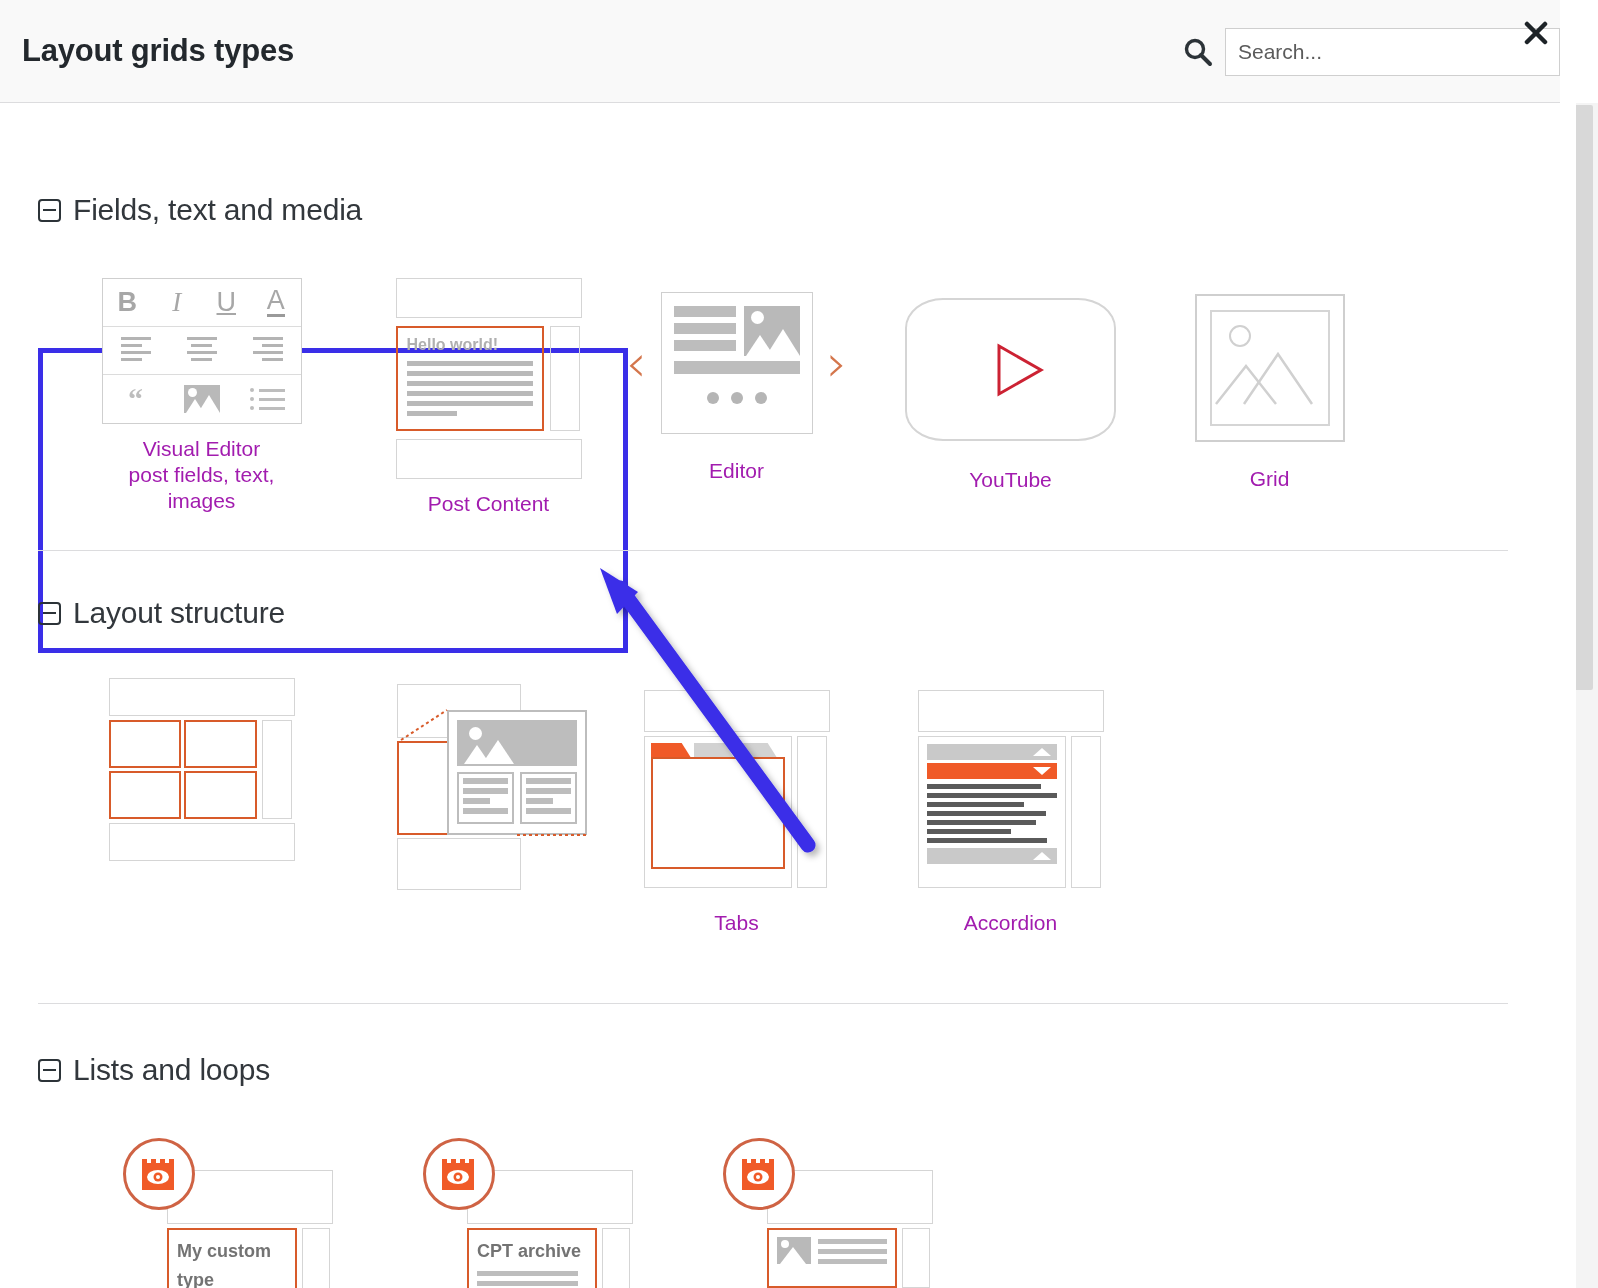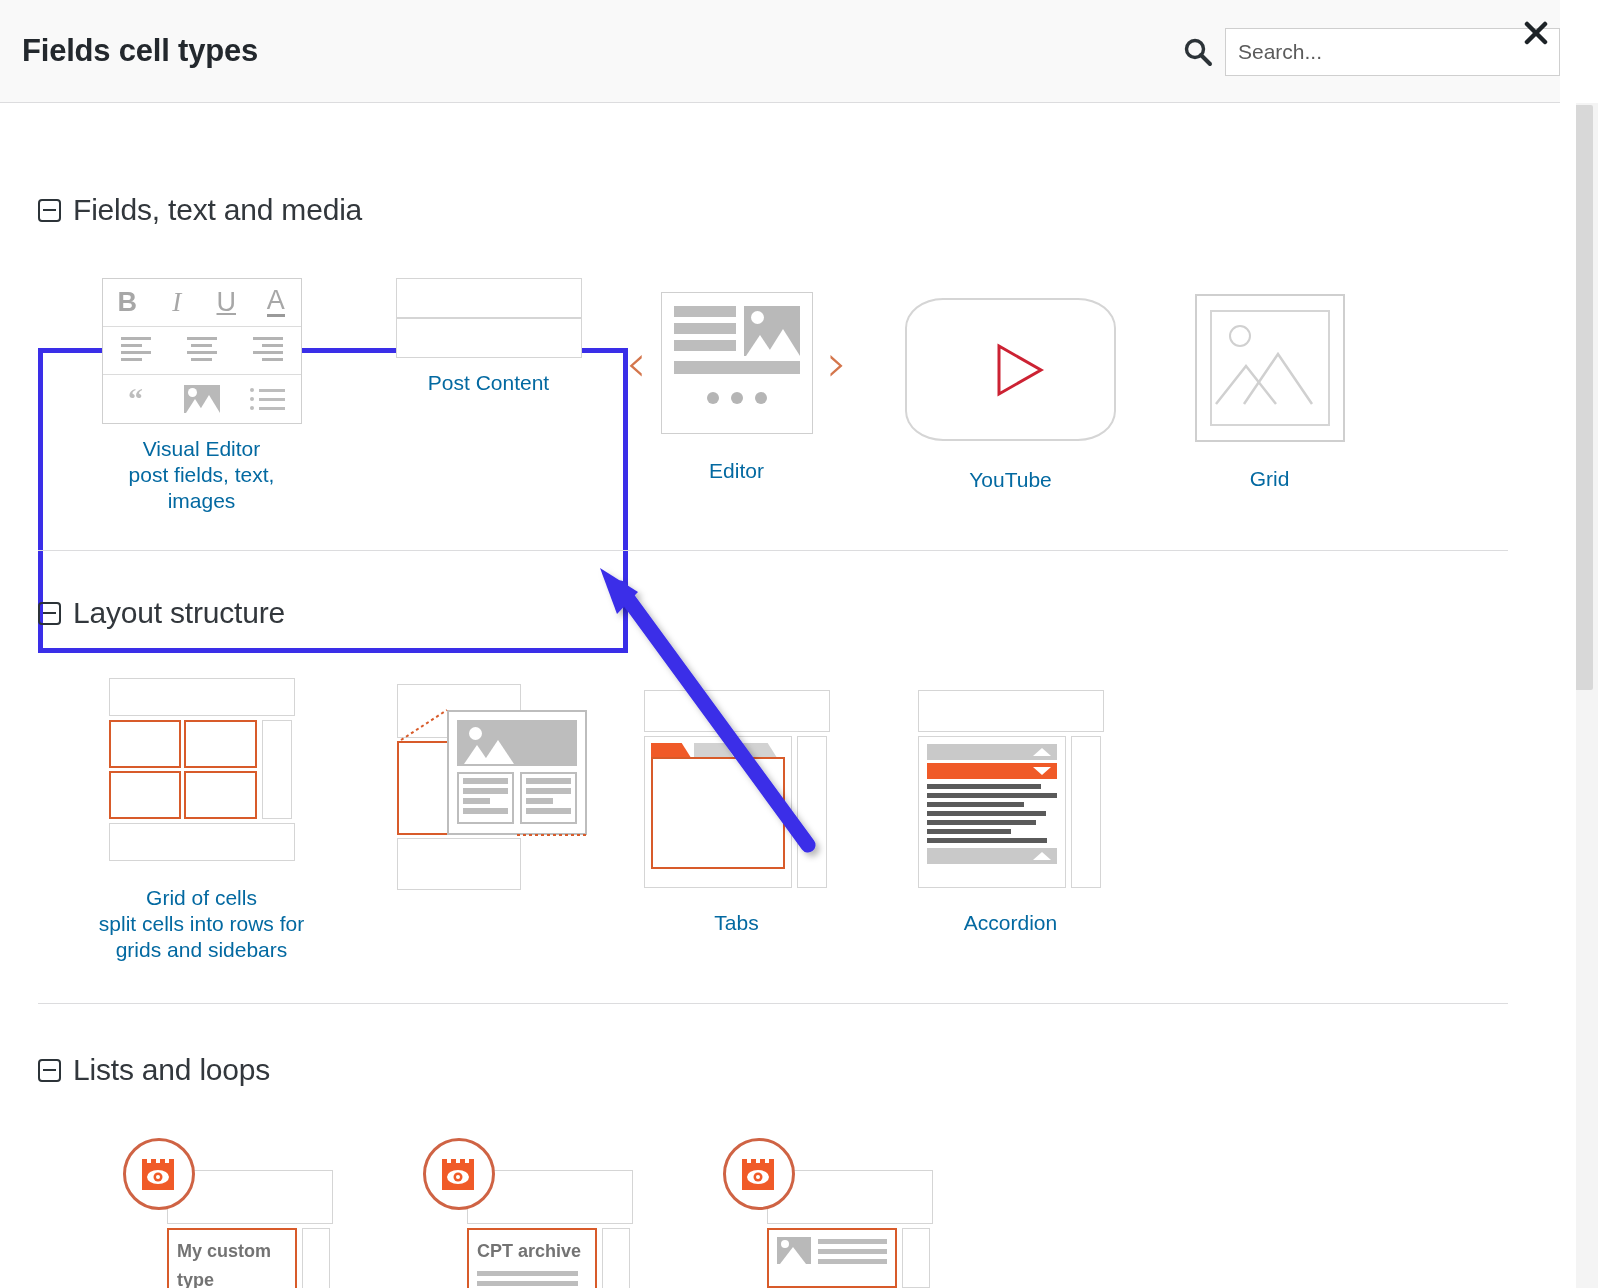--- a/index.html
+++ b/index.html
@@ -78,21 +78,21 @@
   .section-label { line-height:1; }
 
   .cards-row { display:flex; align-items:flex-start; }
 
   .card {
     display:flex; flex-direction:column; align-items:center;
     cursor:pointer;
   }
   .card-art { position:relative; }
   .card-label {
-    text-align:center; font-size:21px; color:#0369a1;
+    text-align:center; font-size:21px; color:#a21caf;
     line-height:26px; margin-top:12px; max-width:230px;
   }
   .card-label .sub { display:block; }
 
   
   #selection-box {
     position:absolute; left:22px; top:245px;
     width:590px; height:305px;
     border:5px solid #3a2ee8;
     pointer-events:none;
@@ -237,21 +237,21 @@
   .ll-lines i { display:block; height:5px; background:#bdbdbd; margin-bottom:5px; }
   .ll-line { height:5px; background:#bdbdbd; margin-top:5px; }
 
   
   #annotation-arrow { position:absolute; left:560px; top:540px; pointer-events:none; z-index:50; }
 </style>
 </head>
 <body>
 
 <div id="header">
-  <div id="modal-title">Fields cell types</div>
+  <div id="modal-title">Layout grids types</div>
 
   <div id="header-right">
     <div class="search-wrap">
       <span id="search-icon">
         <svg width="34" height="34" viewBox="0 0 34 34">
           <circle cx="14" cy="14" r="8.5" fill="none" stroke="#2c3338" stroke-width="3.4"></circle>
           <line x1="20" y1="20" x2="29" y2="29" stroke="#2c3338" stroke-width="4" stroke-linecap="round"></line>
         </svg>
       </span>
       <input id="search-input" type="text" placeholder="Search..." style="">
@@ -359,20 +359,32 @@
       <div class="card-label">
         <span>Visual Editor</span>
         <span class="sub">post fields, text, images</span>
       </div>
     </div>
 
     <div class="card" style="width:215px; margin-left:72px;">
       <div class="card-art">
         <div class="pc-wrap">
           <div class="pc-bar"></div>
+          <div class="pc-mid">
+            <div class="pc-main">
+              <div class="pc-title">Hello world!</div>
+              <div class="pc-line" style="width:100%"></div>
+              <div class="pc-line" style="width:100%"></div>
+              <div class="pc-line" style="width:100%"></div>
+              <div class="pc-line" style="width:100%"></div>
+              <div class="pc-line" style="width:100%"></div>
+              <div class="pc-line" style="width:40%"></div>
+            </div>
+            <div class="pc-side"></div>
+          </div>
           <div class="pc-bar"></div>
         </div>
       </div>
       <div class="card-label">
         <span>Post Content</span>
       </div>
     </div>
 
     <div class="card" style="width:245px; margin-left:18px; padding-top:14px;">
       <div class="card-art">
@@ -455,24 +467,20 @@
             <div class="gc-grid">
               <div class="gc-cell"></div>
                 <div class="gc-cell"></div>
               <div class="gc-cell"></div>
                 <div class="gc-cell"></div>
             </div>
             <div class="gc-side"></div>
           </div>
           <div class="gc-bar"></div>
         </div>
-      </div>
-      <div class="card-label" style="margin-top:24px;">
-        <span>Grid of cells</span>
-        <span class="sub">split cells into rows for grids and sidebars</span>
       </div>
     </div>
 
     <div class="card" style="width:215px; margin-left:72px;">
       <div class="card-art">
         <div class="cl-wrap">
           <div class="cl-page">
             <div class="cl-top"></div>
             <div class="cl-mid"></div>
             <div class="cl-bot"></div>

